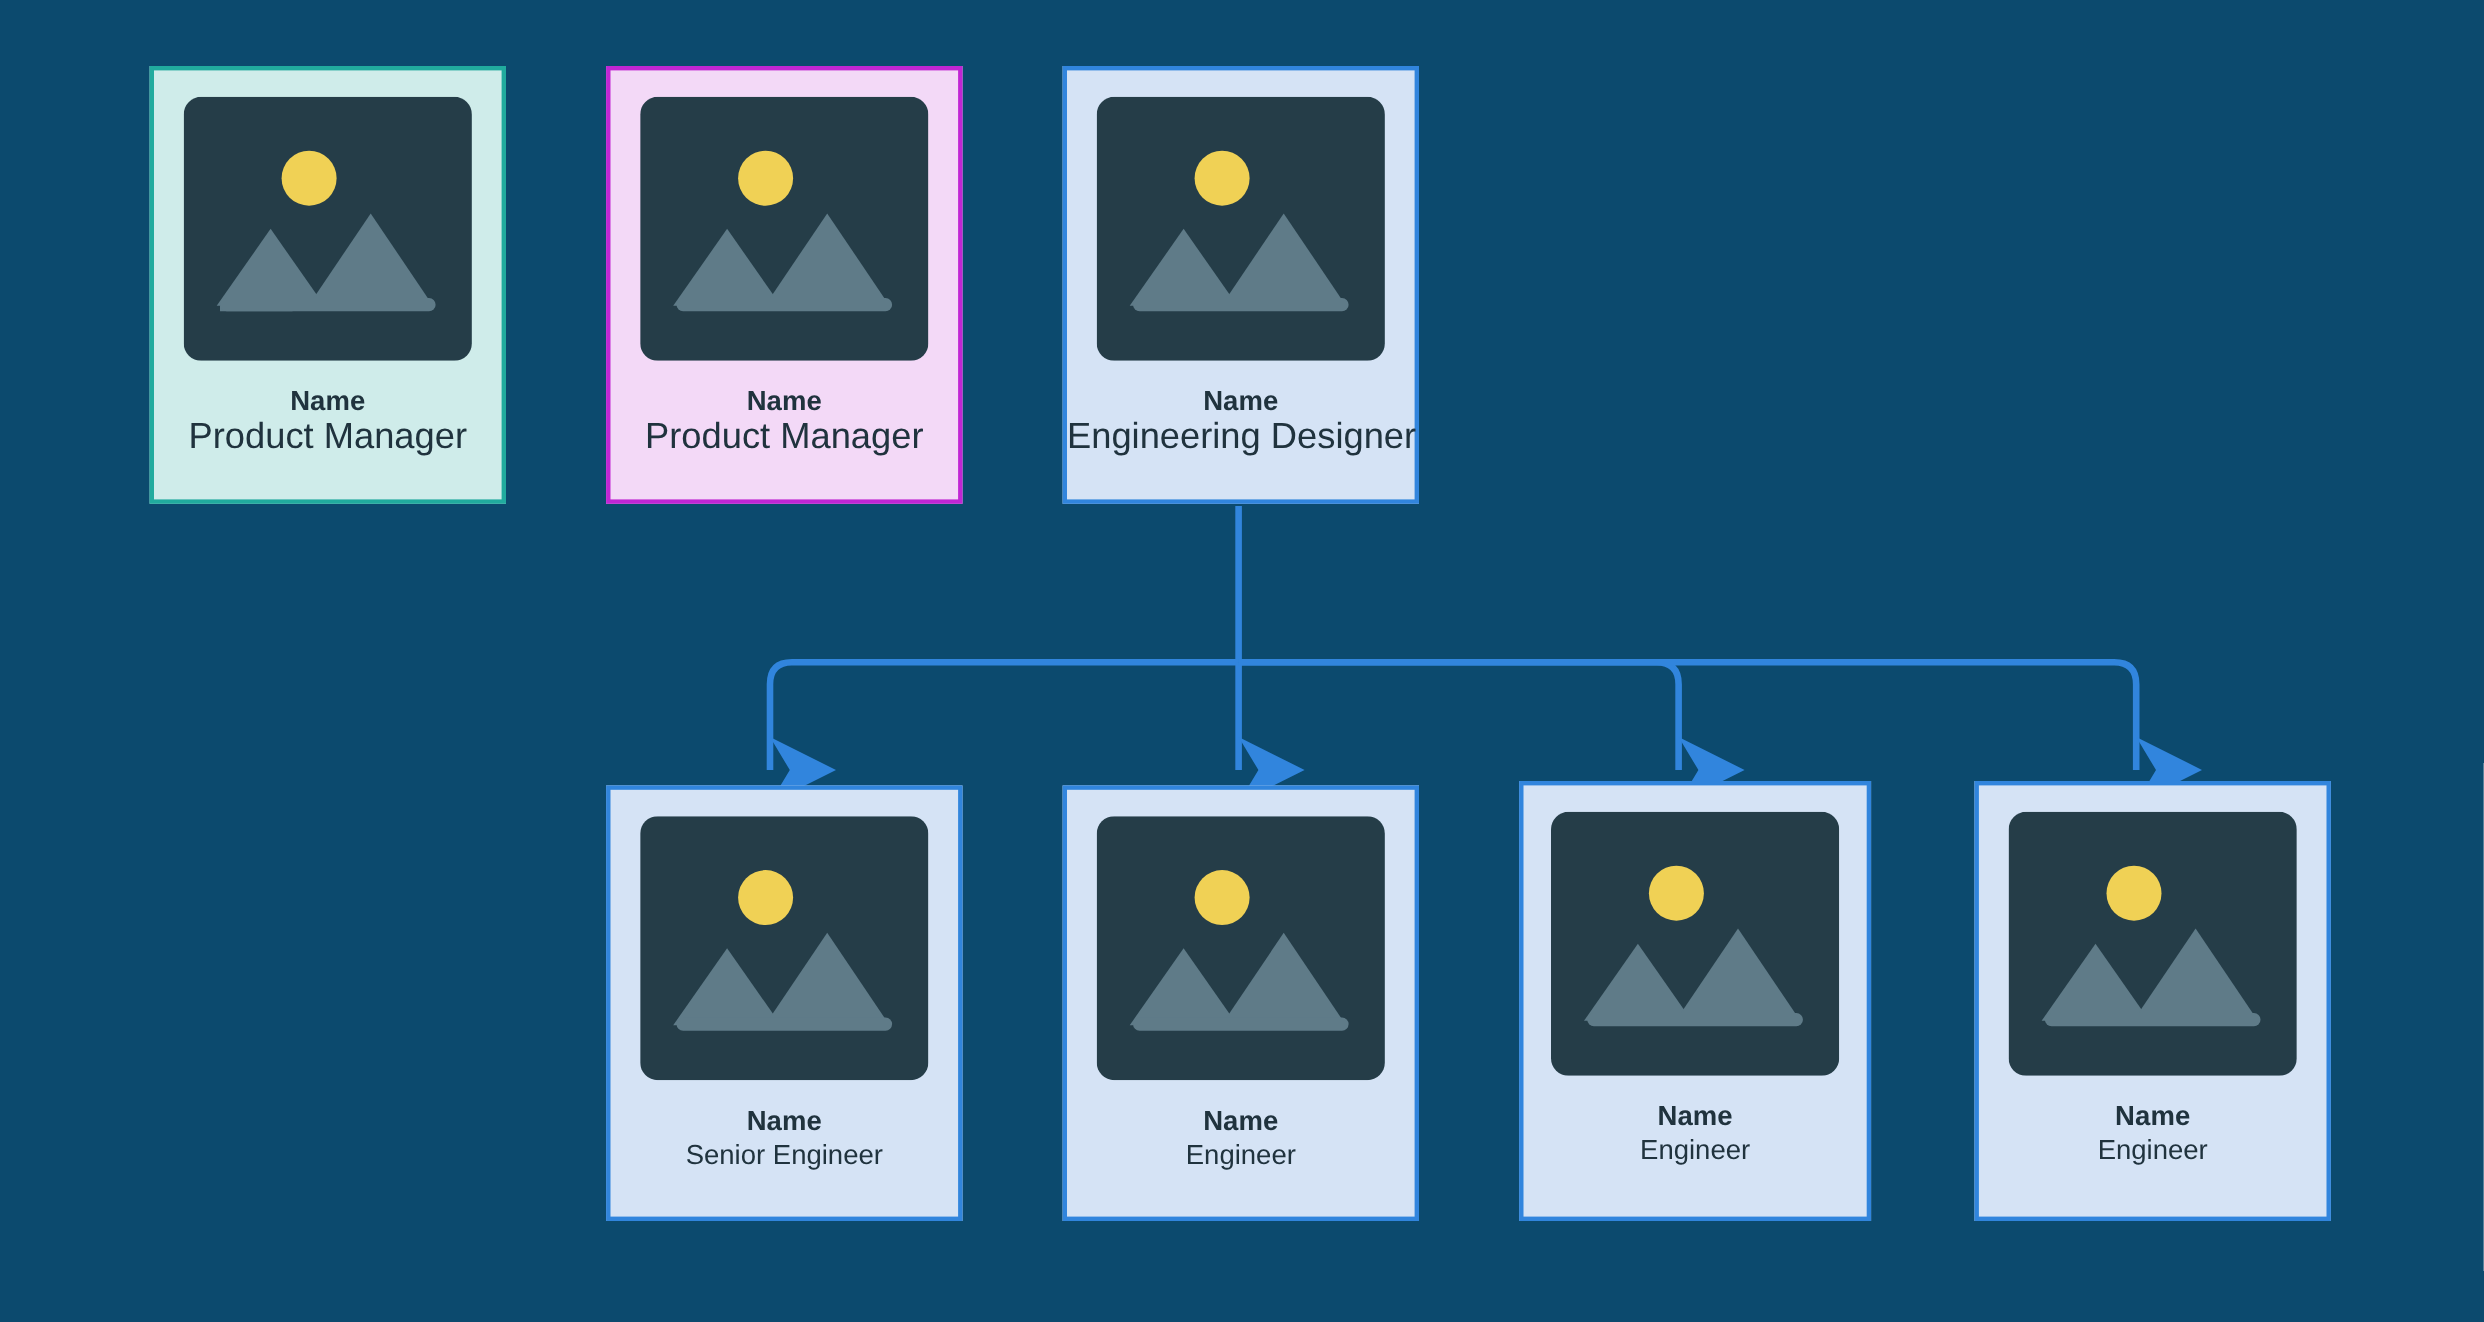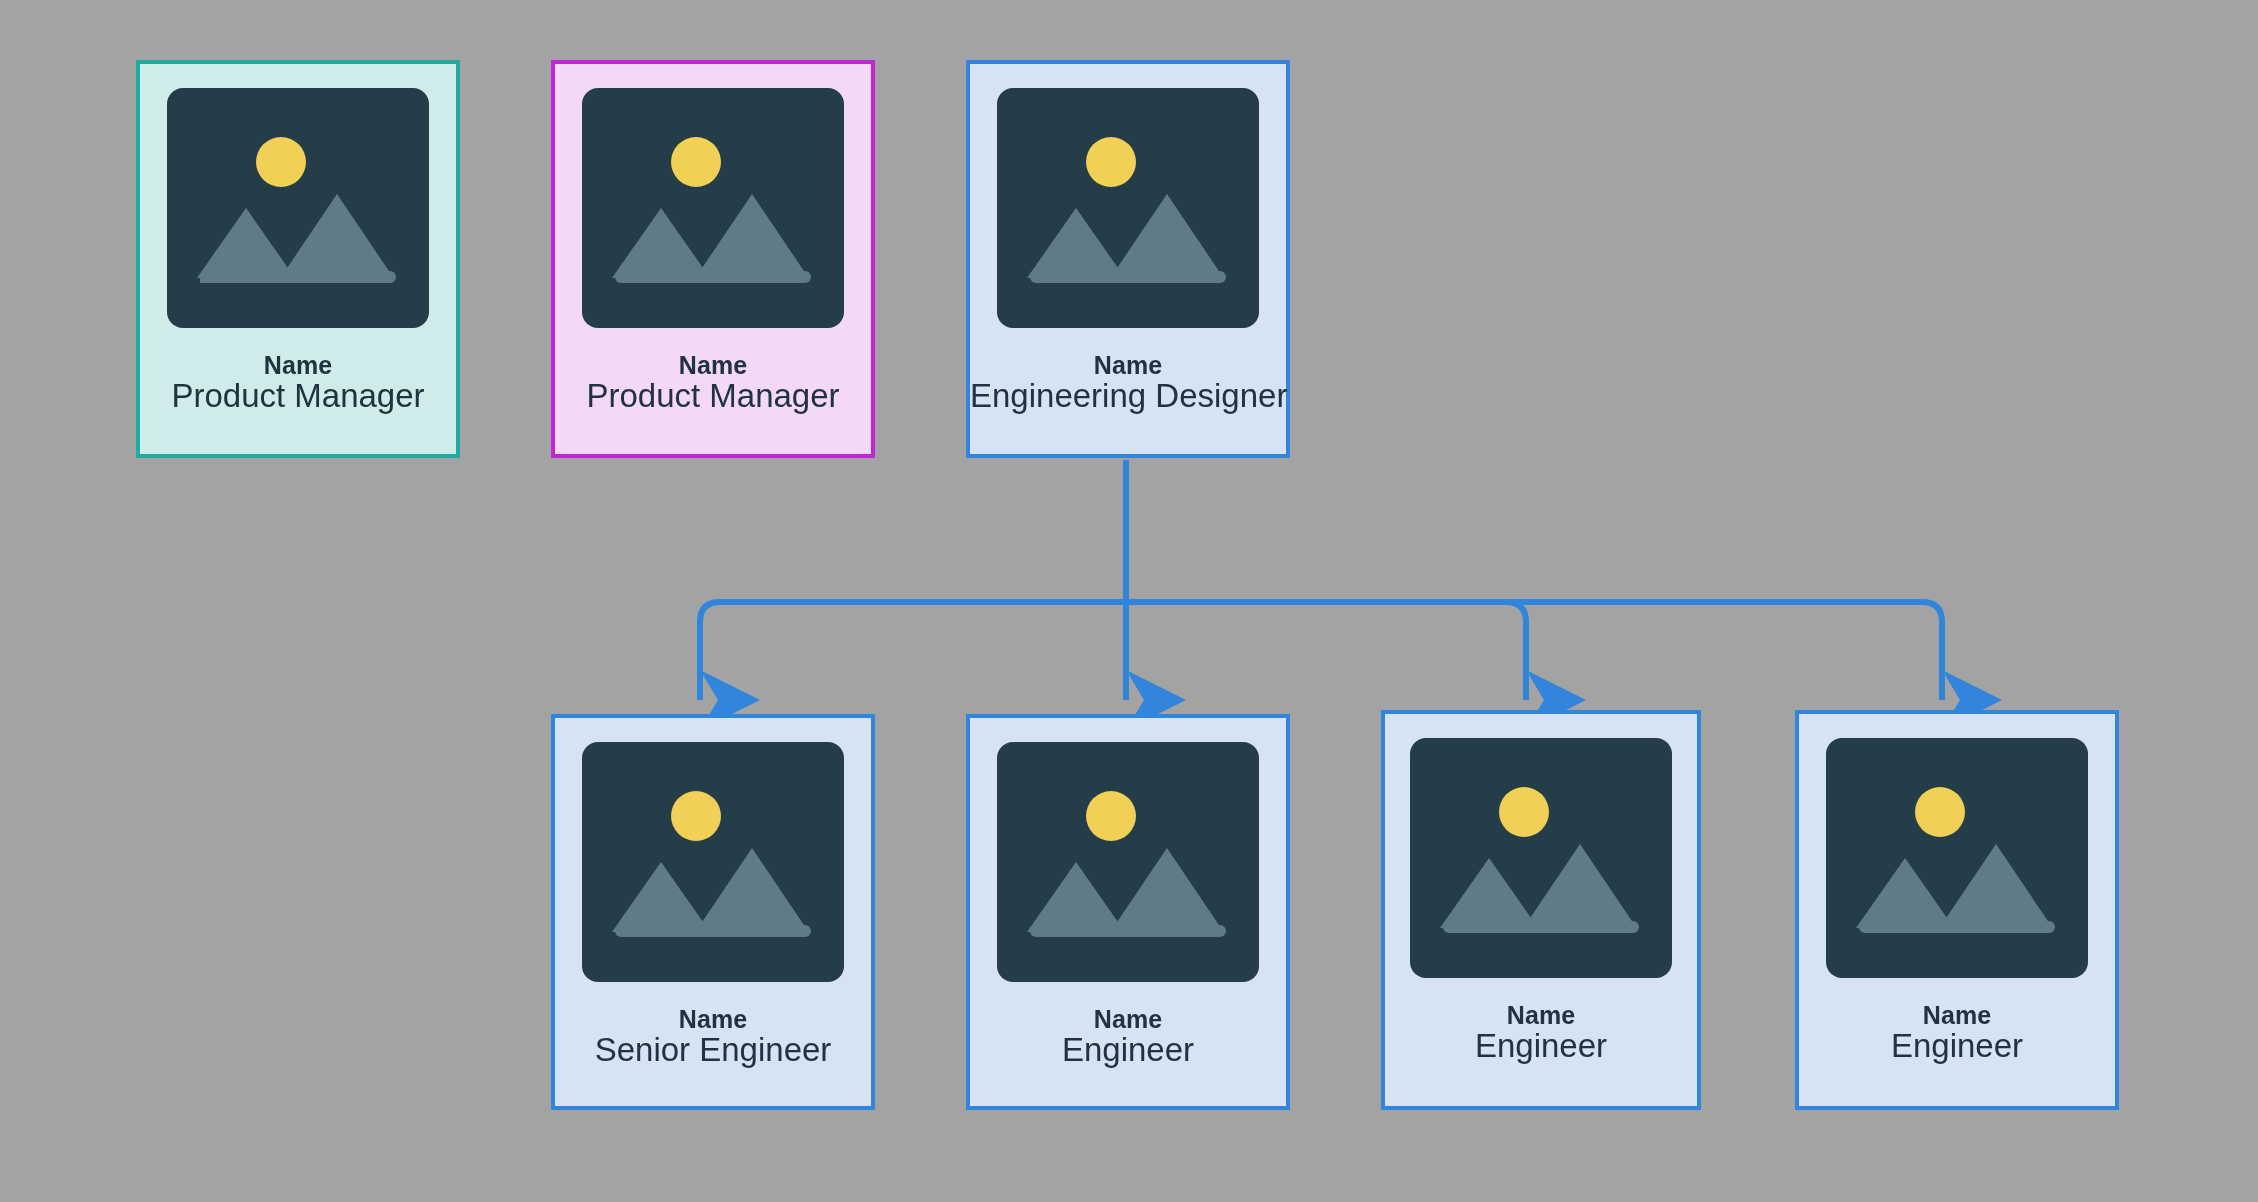--- a/index.html
+++ b/index.html
@@ -9,21 +9,21 @@
     background: #eff2f5;
   }
   body {
     font-family: "Liberation Sans", "DejaVu Sans", sans-serif;
     -webkit-font-smoothing: antialiased;
   }
   #canvas {
     position: relative;
     width: 2258px;
     height: 1202px;
-    background: #a3a3a3;
+    background: #0c4a6e;
     overflow: hidden;
   }
 
   
   #connectors {
     position: absolute;
     left: 0;
     top: 0;
     width: 2258px;
     height: 1202px;
@@ -63,21 +63,21 @@
     color: #20333e;
     font-weight: 400;
     white-space: nowrap;
   }
 
   
   .row-top .card-name { font-size: 25px; line-height: 30px; }
   .row-top .card-role { font-size: 33px; line-height: 32px; }
   
   .row-bottom .card-name { font-size: 25px; line-height: 30px; }
-  .row-bottom .card-role { font-size: 33px; line-height: 32px; }
+  .row-bottom .card-role { font-size: 25px; line-height: 32px; }
 </style>
 </head>
 <body>
 
 <div id="canvas">
 
   <svg id="connectors" viewBox="0 0 2258 1202" width="2258" height="1202" xmlns="http://www.w3.org/2000/svg">
     <defs>
       <marker id="arrow" viewBox="0 0 12 12" refX="6" refY="10" markerWidth="12" markerHeight="12" orient="auto-start-reverse">
         <path d="M 1 10 L 6 0 L 11 10 L 6 7 Z" fill="#3185dd"></path>

